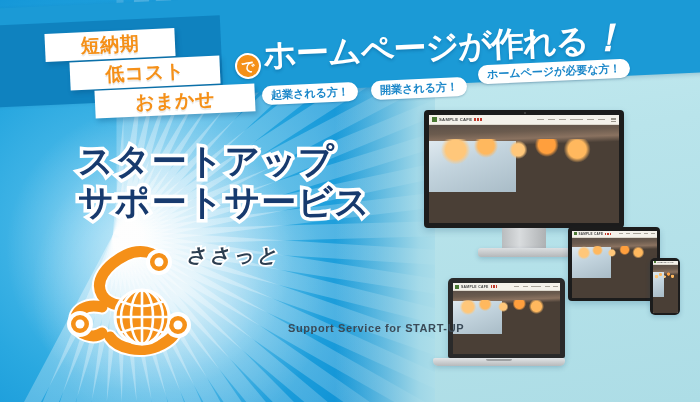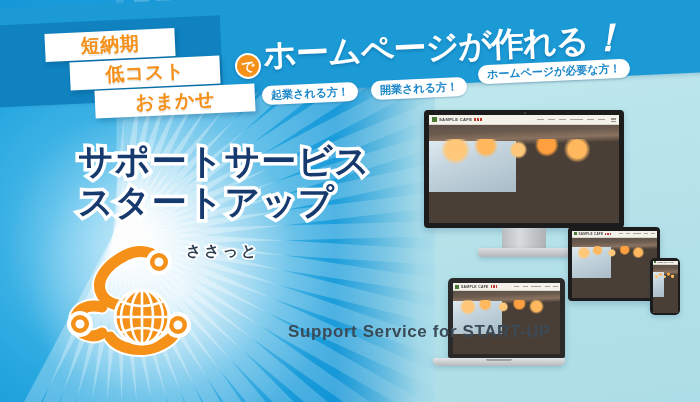--- a/index.html
+++ b/index.html
@@ -105,31 +105,31 @@
     position:absolute; left:78px; top:140px; z-index:6;
     font-size:35px; font-weight:bold; line-height:1.18; letter-spacing:1px;
     color:#173a6e; white-space:nowrap;
   }
   .title div { -webkit-text-stroke:7px #ffffff; paint-order:stroke fill; }
 
   
   .logo-wrap { position:absolute; left:66px; top:240px; z-index:6; width:370px; height:120px; }
   .logo-mark { position:absolute; left:0; top:5px; width:135px; height:115px; }
   .furigana {
-    position:absolute; left:120px; top:2px; font-size:15px; font-weight:bold;
+    position:absolute; left:120px; top:2px; font-size:20px; font-weight:bold;
     color:#2c3e50; letter-spacing:3px;
-    -webkit-text-stroke:3.5px #ffffff; paint-order:stroke fill;
+    -webkit-text-stroke:3.5px #ffffff; paint-order:stroke fill;font-style:italic;
   }
   .satto-word {
     position:absolute; left:108px; top:16px; font-size:76px; font-weight:bold;
     color:#f59018; letter-spacing:-2px; line-height:1;
     -webkit-text-stroke:5px #ffffff; paint-order:stroke fill;
   }
   .tagline {
-    position:absolute; left:222px; top:82px; font-size:17px; font-weight:bold;
+    position:absolute; left:222px; top:82px; font-size:11px; font-weight:bold;
     color:#3a4a57; letter-spacing:.6px; white-space:nowrap;
   }
 
   
   .devices { position:absolute; left:418px; top:110px; width:282px; height:292px; }
 
   .photo {
     background:
       linear-gradient(178deg, #5c5048 0%, #6b5b4e 9%, #8a7260 16%, #4a3f36 22%),
       #7b6b5b;
@@ -315,22 +315,22 @@
     <span>起業される方！</span>
   </div>
   <div class="pill pill-2">
     <span>開業される方！</span>
   </div>
   <div class="pill pill-3">
     <span>ホームページが必要な方！</span>
   </div>
 
   <div class="title">
+    <div>スタートアップ</div>
     <div>サポートサービス</div>
-    <div>スタートアップ</div>
   </div>
 
   <div class="logo-wrap">
     <svg class="logo-mark" viewBox="0 0 135 115">
       <g fill="none" stroke="#ffffff" stroke-width="15" stroke-linecap="round">
         <path d="M92 17 C92 6, 72 4, 60 10 C40 20, 28 36, 36 50 C43 62, 62 62, 72 60"></path>
         <path d="M36 62 C20 58, 8 66, 10 78 C12 90, 28 94, 36 88"></path>
         <path d="M44 92 C52 104, 74 108, 92 101 C104 96, 112 88, 110 80"></path>
       </g>
       <g fill="none" stroke="#f59018" stroke-width="11" stroke-linecap="round">

